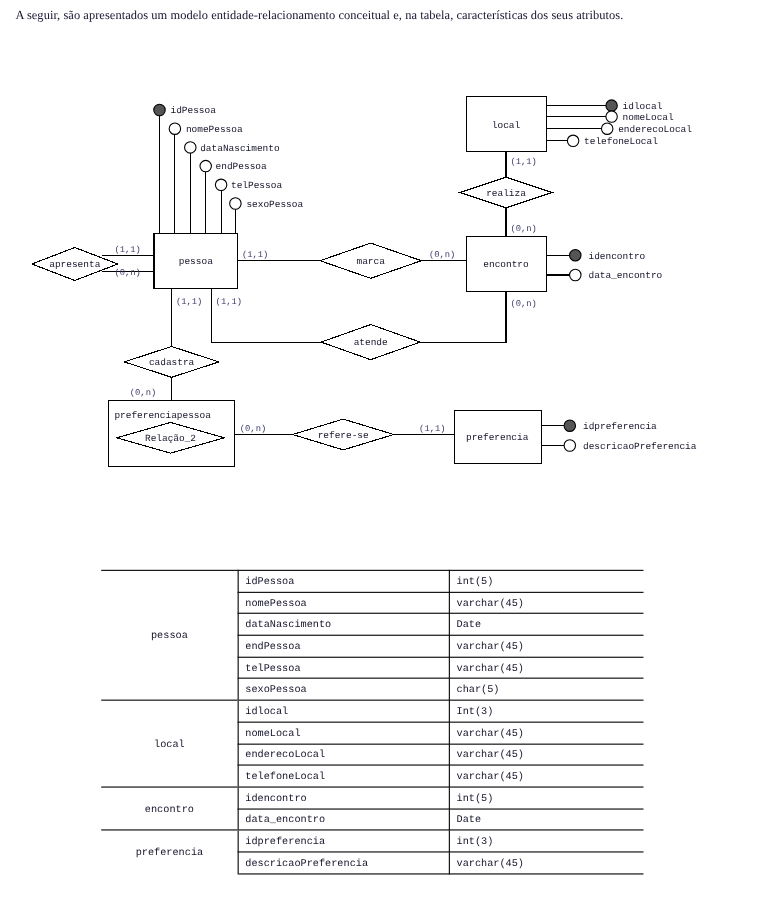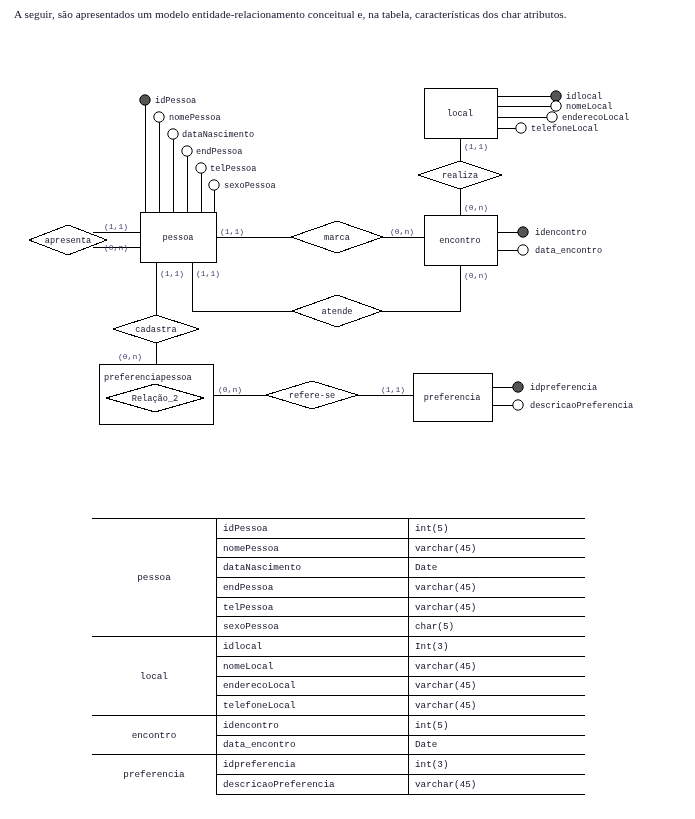--- a/index.html
+++ b/index.html
@@ -77,21 +77,21 @@
   #attr-table tr.grp-last td.col,
   #attr-table tr.grp-last td.typ {
     border-bottom: 1.6px solid #000;
   }
   
   #attr-table td.ent { border-left: none; }
 </style>
 </head>
 <body>
 
-<div id="intro-text">A seguir, são apresentados um modelo entidade-relacionamento conceitual e, na tabela, características dos char atributos.</div>
+<div id="intro-text">A seguir, são apresentados um modelo entidade-relacionamento conceitual e, na tabela, características dos seus atributos.</div>
 
 <div id="er-diagram">
 <svg width="695" height="380" viewBox="0 0 695 380" xmlns="http://www.w3.org/2000/svg">
   <g stroke="#000" stroke-width="1" fill="none" shape-rendering="crispEdges">
 
     <g>
       <path d="M145,40 L145,152"></path>
       <path d="M159,57 L159,152"></path>
       <path d="M173,74 L173,152"></path>
       <path d="M187,91 L187,152"></path>

